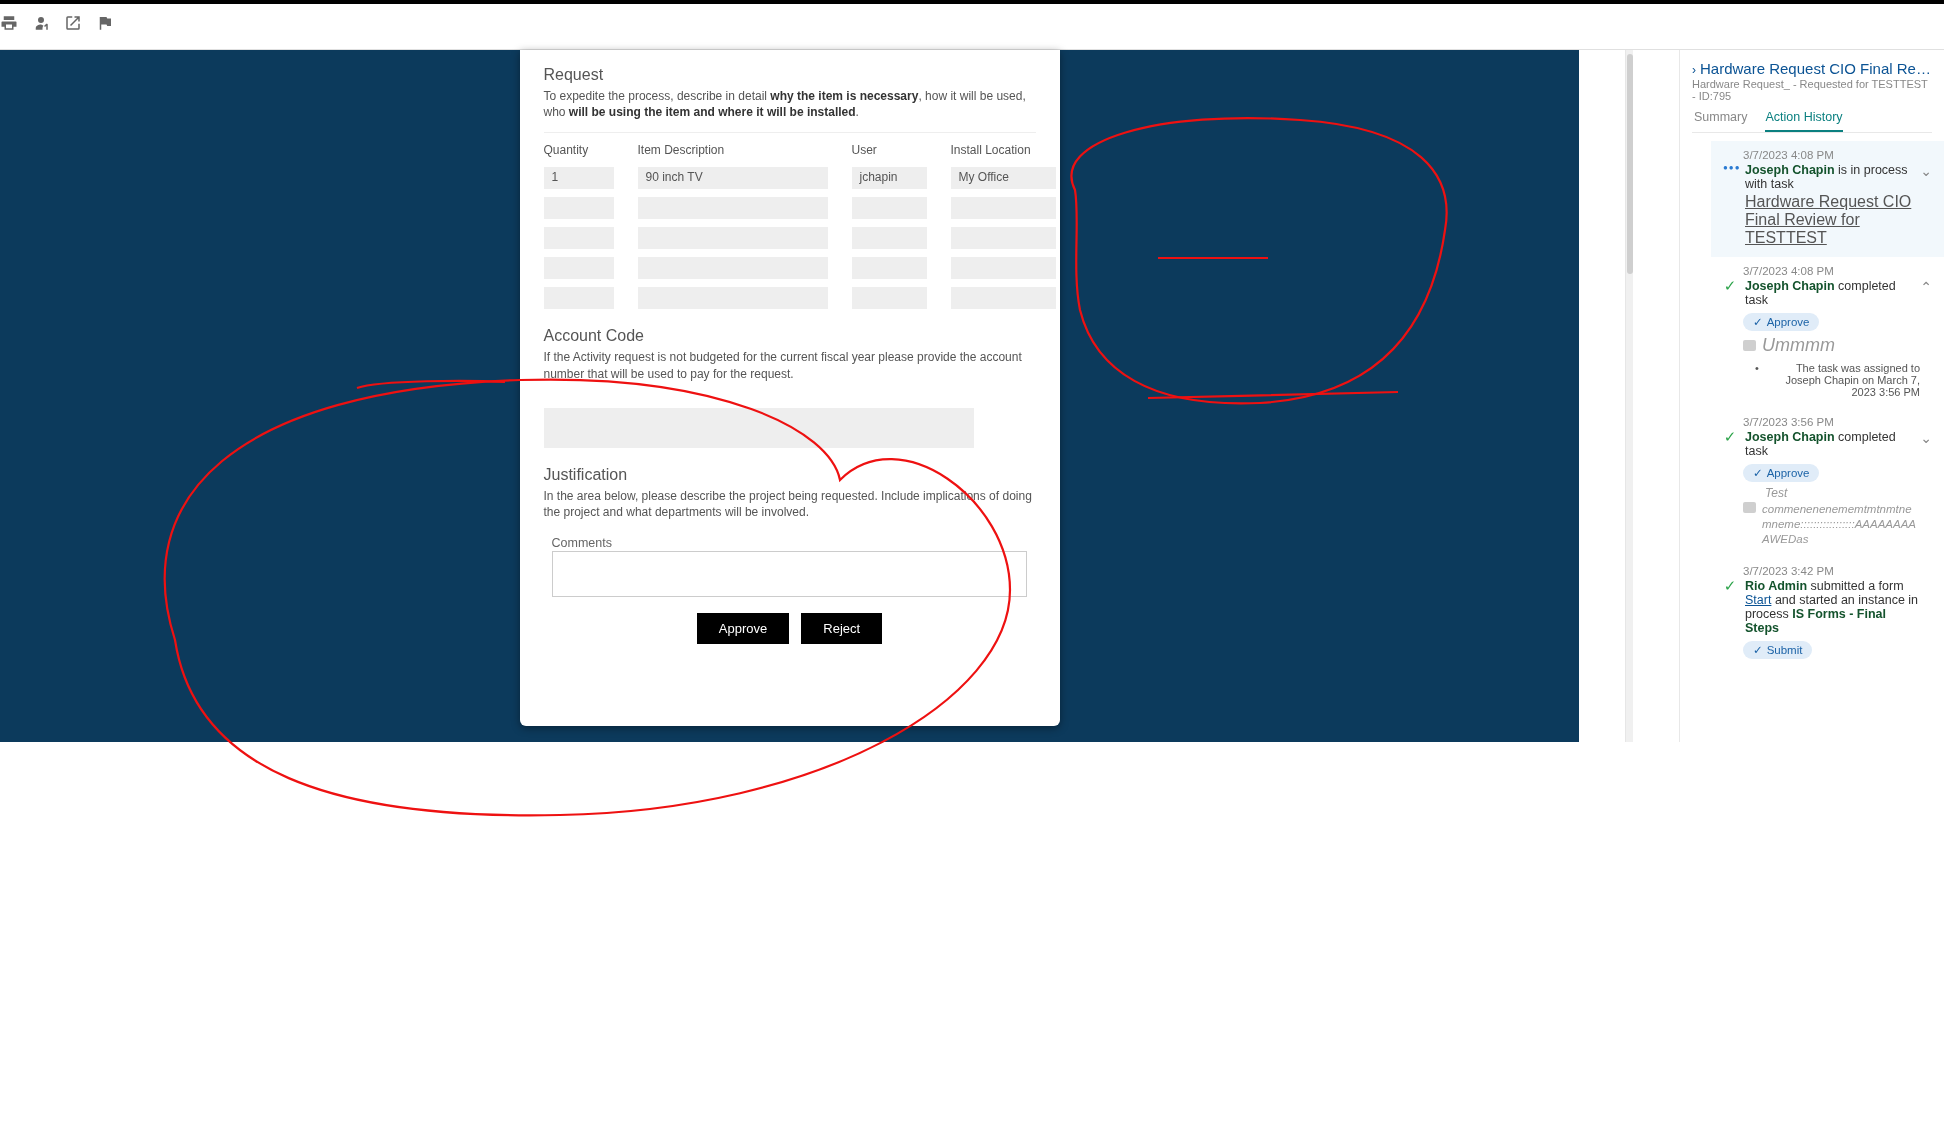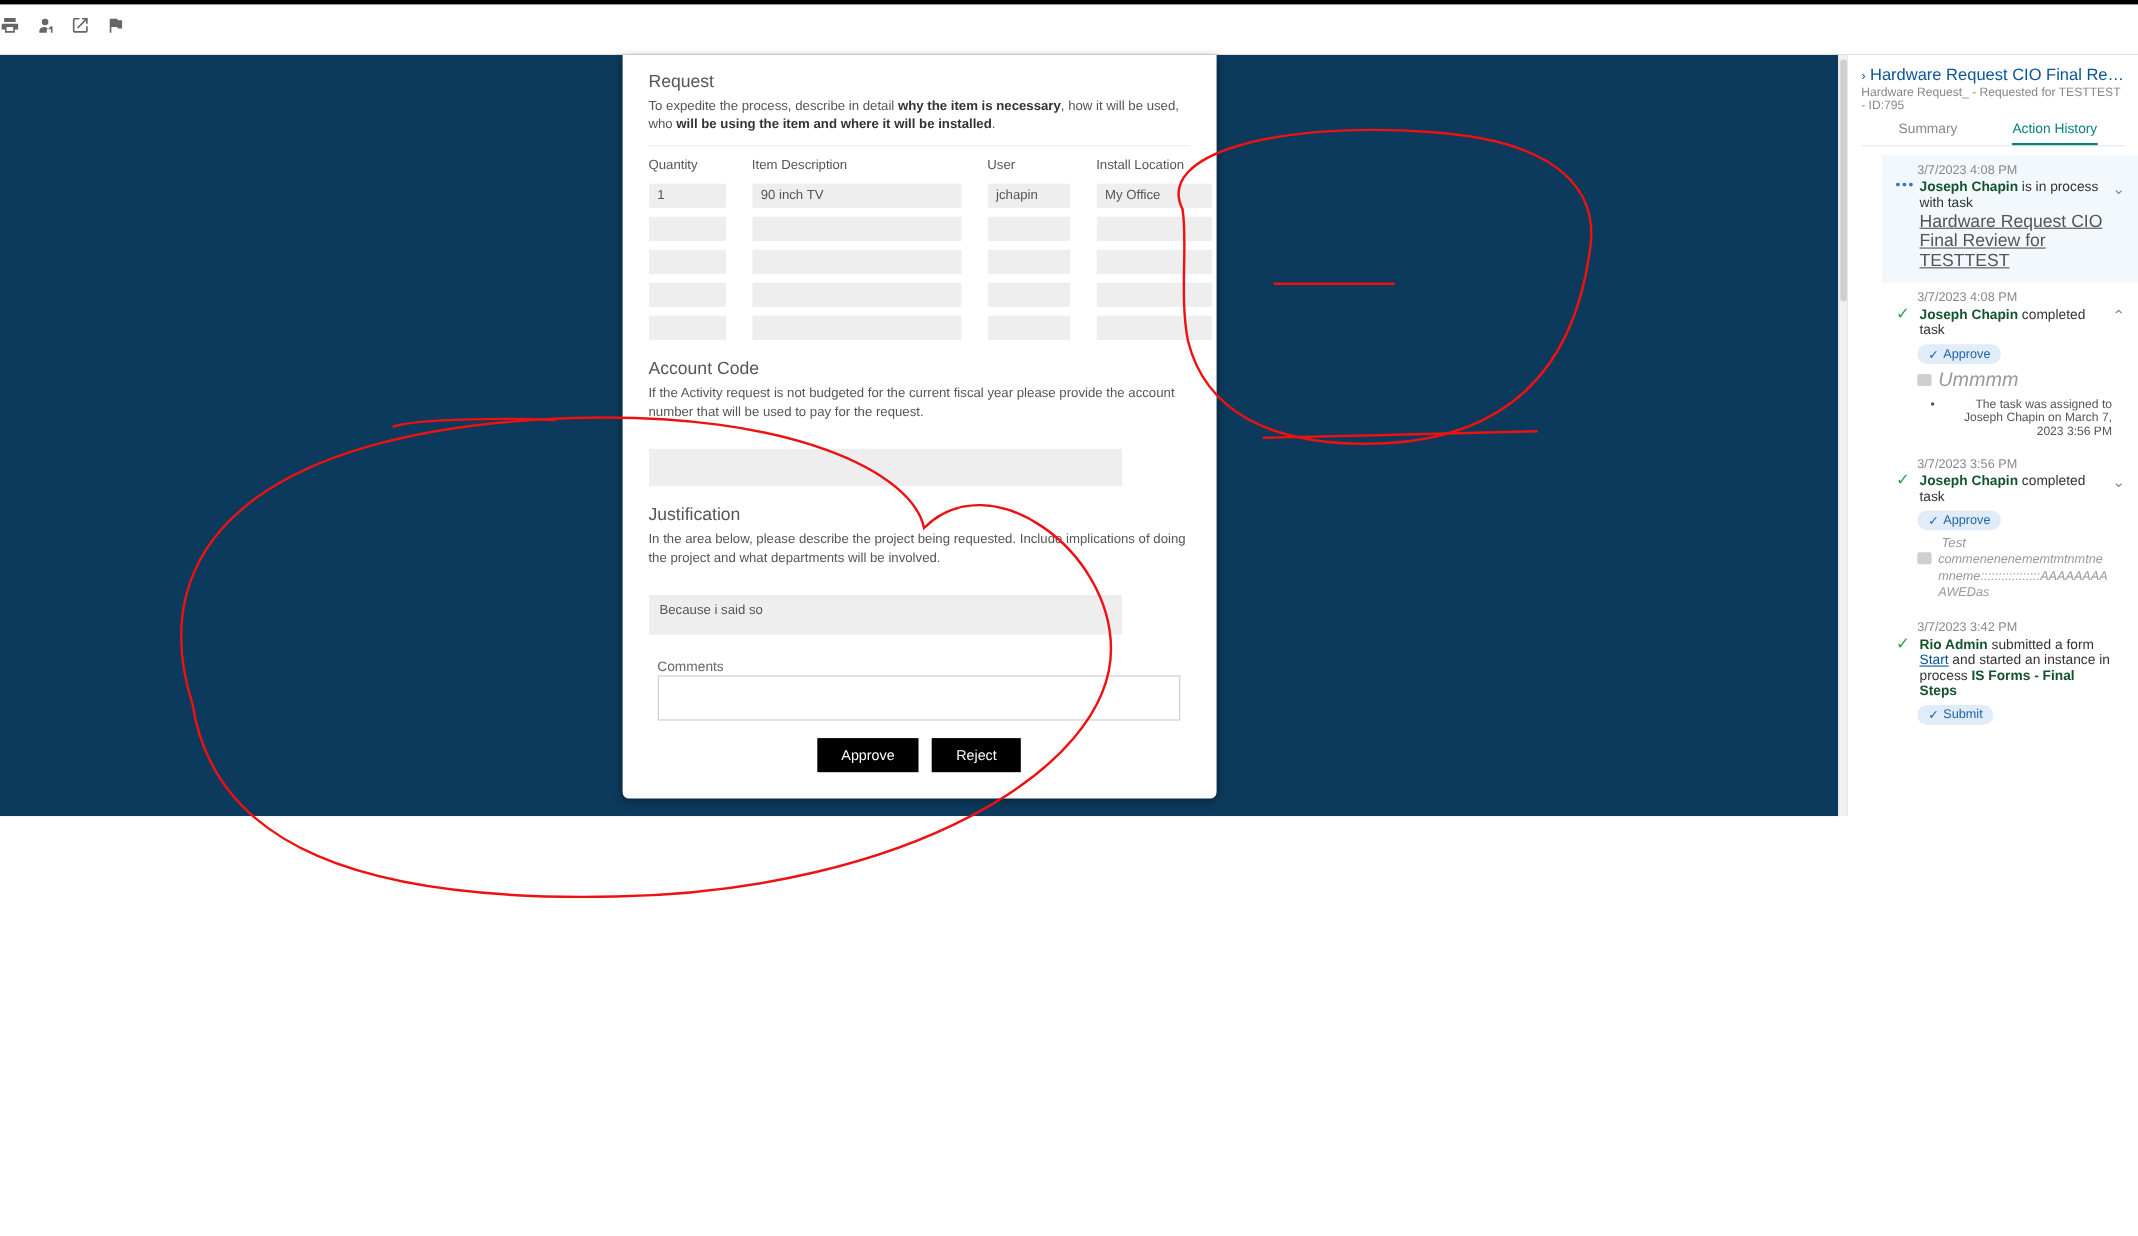--- a/index.html
+++ b/index.html
@@ -40,20 +40,21 @@
       font-size: 18px;
       color: #666;
       cursor: pointer;
       line-height: 1;
     }
     .header-icons svg { width: 18px; height: 18px; fill: #666; }
 
     .main-wrap {
       display: flex;
       height: calc(100% - 50px);
+      gap: 46px;
     }
     .canvas-area {
       flex: 1;
       background: #fff;
     }
     .dark-canvas {
       background: #0c3a5c;
       height: 692px;
       display: flex;
       justify-content: center;
@@ -192,21 +193,20 @@
       gap: 18px;
       margin-top: 8px;
       padding-left: 2px;
       border-bottom: 1px solid #e8e8e8;
     }
     .tab {
       font-size: 12.5px;
       color: #888;
       padding-bottom: 6px;
       cursor: pointer;
-      margin-left: 32px;
     }
     .tab.active {
       color: #0b8080;
       border-bottom: 2px solid #0b8080;
       font-weight: 400;
     }
 
     .history {
       padding: 8px 0 0;
       overflow: auto;
@@ -349,21 +349,20 @@
             <div class="cell-empty"></div>
             <div class="cell-empty"></div>
         </div>
 
         <div class="sect-title">Account Code</div>
         <div class="sect-desc">If the Activity request is not budgeted for the current fiscal year please provide the account number that will be used to pay for the request.</div>
         <div class="big-field"></div>
 
         <div class="sect-title">Justification</div>
         <div class="sect-desc">In the area below, please describe the project being requested. Include implications of doing the project and what departments will be involved.</div>
-        <div class="just-field">Because i said so</div>
 
         <div class="comments-label">Comments</div>
         <textarea class="comments-area" style=""></textarea>
 
         <div class="form-buttons">
           <button>Approve</button>
           <button>Reject</button>
         </div>
       </div>
     </div>

